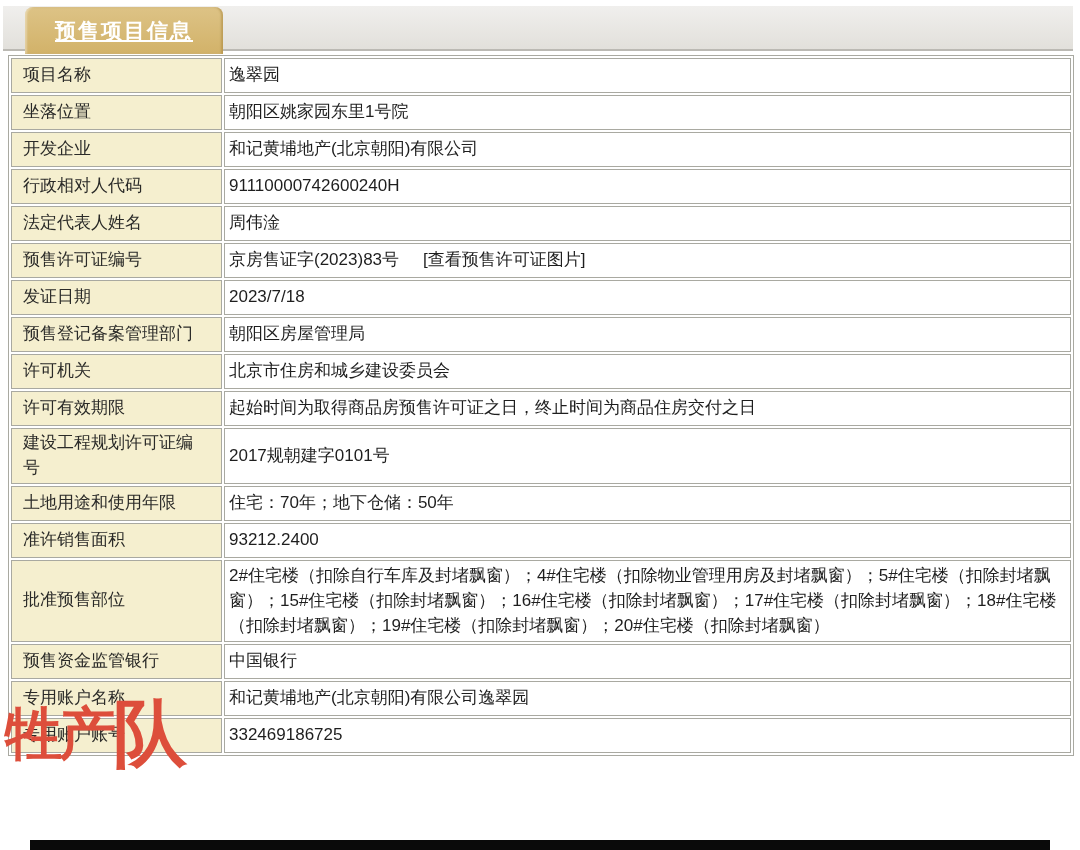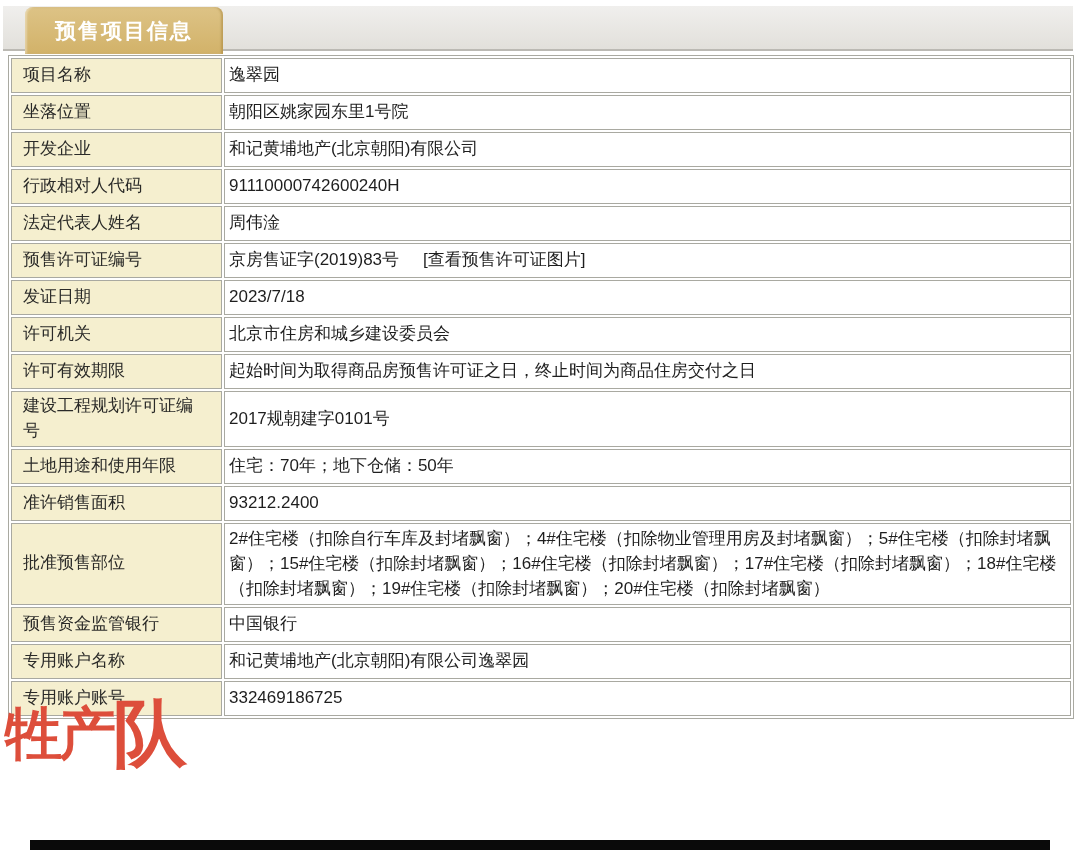--- a/index.html
+++ b/index.html
@@ -18,20 +18,21 @@
     border-bottom: 2px solid #bbb9b3;
   }
   .tab {
     position: absolute; left: 25px; top: 7px; width: 198px; height: 47px;
     background: linear-gradient(#ddc386, var(--tab-bg, #d2b269));
     border-radius: 8px 8px 0 0;
     box-shadow: inset -2px 0 2px rgba(160,125,50,.45), inset 2px 0 2px rgba(255,255,255,.35);
     display: flex; align-items: center; justify-content: center;
     color: #ffffff; font-size: 21px; font-weight: bold; letter-spacing: 2px;
     cursor: pointer;
+    text-decoration: underline;
   }
 
   
   table.info {
     position: absolute; left: 8px; top: 55px; width: 1066px;
     border-collapse: separate; border-spacing: 2px;
     background: #ffffff;
     border: 1px solid var(--grid, #a9a9a1);
   }
   td {
@@ -102,28 +103,32 @@
       <td class="value"><span class="value-text">91110000742600240H</span></td>
     </tr>
 
     <tr>
       <td class="label">法定代表人姓名</td>
       <td class="value"><span class="value-text">周伟淦</span></td>
     </tr>
 
     <tr>
       <td class="label">预售许可证编号</td>
-      <td class="value"><span class="value-text">京房售证字(2019)83号</span><span class="value-link">[查看预售许可证图片]</span></td>
+      <td class="value"><span class="value-text">京房售证字(2023)83号</span><span class="value-link">[查看预售许可证图片]</span></td>
     </tr>
 
     <tr>
       <td class="label">发证日期</td>
       <td class="value"><span class="value-text">2023/7/18</span></td>
     </tr>
 
+    <tr>
+      <td class="label">预售登记备案管理部门</td>
+      <td class="value"><span class="value-text">朝阳区房屋管理局</span></td>
+    </tr>
 
     <tr>
       <td class="label">许可机关</td>
       <td class="value"><span class="value-text">北京市住房和城乡建设委员会</span></td>
     </tr>
 
     <tr>
       <td class="label">许可有效期限</td>
       <td class="value"><span class="value-text">起始时间为取得商品房预售许可证之日，终止时间为商品住房交付之日</span></td>
     </tr>

